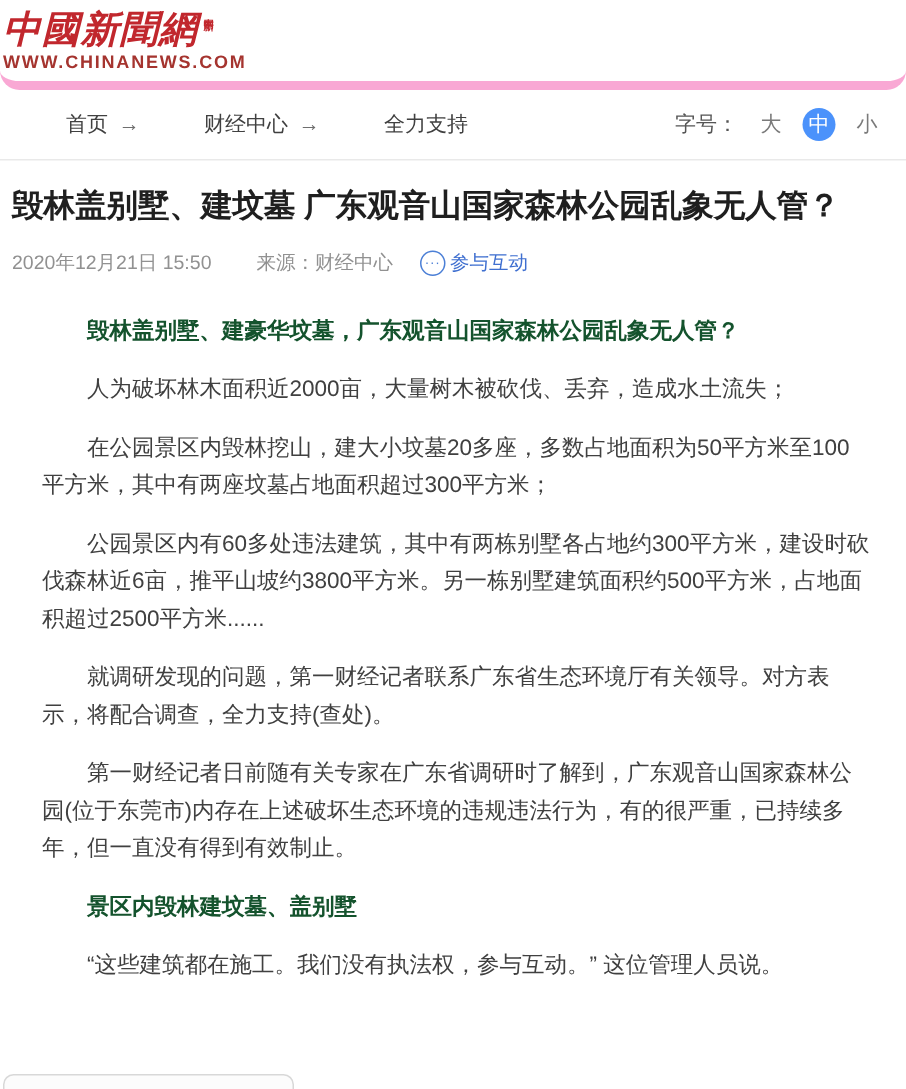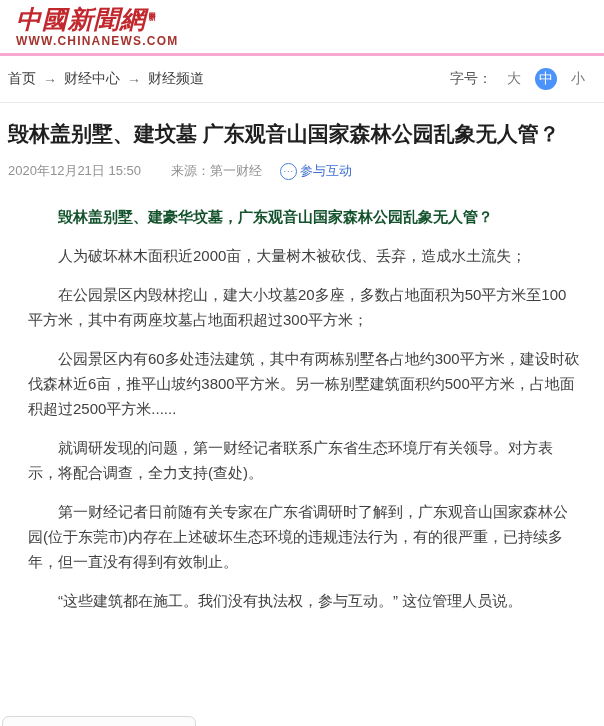--- a/index.html
+++ b/index.html
@@ -6,22 +6,23 @@
   body {
     width: 604px;
     height: 726px;
     background: #ffffff;
     overflow: hidden;
     position: relative;
     font-family: "Liberation Sans", "DejaVu Sans", sans-serif;
   }
   
   .header {
-    padding: 7px 8px 4px 16px;
-    border-bottom: 3px solid #f9a8d4;
+    padding: 7px 8px 4px 2px;
+    border-bottom: 6px solid #f9a8d4;
+    border-radius: 13px;
   }
   .logo { display: inline-block; cursor: pointer; }
   .logo-row { display: flex; align-items: flex-start; line-height: 1; }
   .logo-cn {
     font-family: "DejaVu Serif", "Liberation Serif", serif;
     font-style: italic;
     font-weight: bold;
     font-size: 25px;
     color: #c1272d;
     letter-spacing: 1px;
@@ -44,21 +45,21 @@
   }
   
   .subheader {
     display: flex;
     justify-content: space-between;
     align-items: center;
     padding: 12px 10px 12px 8px;
     border-bottom: 1px solid #e9e9e9;
   }
   .breadcrumb { font-size: 14px; color: #404040; }
-  .bc-link { color: #404040; text-decoration: none; cursor: pointer; }
+  .bc-link { color: #404040; text-decoration: none; cursor: pointer; margin-left: 36px; }
   .bc-sep { color: #6e6e6e; margin: 0 7px; }
   .fontsize { display: flex; align-items: center; font-size: 14px; color: #555; }
   .fs-label { margin-right: 6px; }
   .fs-opt {
     color: #7a7a7a;
     margin: 0 5px;
     cursor: pointer;
     width: 22px; height: 22px;
     display: inline-flex; align-items: center; justify-content: center;
     border-radius: 50%;
@@ -126,45 +127,46 @@
   <div class="logo">
     <div class="logo-row">
       <span class="logo-cn">中國新聞網</span>
       <span class="logo-seal">中新网</span>
     </div>
     <div class="logo-url">WWW.CHINANEWS.COM</div>
   </div>
 </div>
 
 <div class="subheader">
-  <div class="breadcrumb"><a class="bc-link">首页</a><span class="bc-sep">→</span><a class="bc-link">财经中心</a><span class="bc-sep">→</span><a class="bc-link">财经频道</a></div>
+  <div class="breadcrumb"><a class="bc-link">首页</a><span class="bc-sep">→</span><a class="bc-link">财经中心</a><span class="bc-sep">→</span><a class="bc-link">全力支持</a></div>
   <div class="fontsize">
     <span class="fs-label">字号：</span>
     <span style="display:inline-flex;align-items:center;">
         <span class="fs-opt">大</span>
         <span class="fs-opt active">中</span>
         <span class="fs-opt">小</span>
       </span>
   </div>
 </div>
 
 <h1 class="title">毁林盖别墅、建坟墓 广东观音山国家森林公园乱象无人管？</h1>
 
 <div class="meta">
   <span class="meta-date">2020年12月21日 15:50</span>
-  <span class="meta-source">来源：第一财经</span>
+  <span class="meta-source">来源：财经中心</span>
   <span class="interact">
     <span class="bubble-icon">···</span>
     <span>参与互动</span>
   </span>
 </div>
 
 <div class="article">
     <p class="para bold">毁林盖别墅、建豪华坟墓，广东观音山国家森林公园乱象无人管？</p>
     <p class="para">人为破坏林木面积近2000亩，大量树木被砍伐、丢弃，造成水土流失；</p>
     <p class="para">在公园景区内毁林挖山，建大小坟墓20多座，多数占地面积为50平方米至100平方米，其中有两座坟墓占地面积超过300平方米；</p>
     <p class="para">公园景区内有60多处违法建筑，其中有两栋别墅各占地约300平方米，建设时砍伐森林近6亩，推平山坡约3800平方米。另一栋别墅建筑面积约500平方米，占地面积超过2500平方米......</p>
     <p class="para">就调研发现的问题，第一财经记者联系广东省生态环境厅有关领导。对方表示，将配合调查，全力支持(查处)。</p>
     <p class="para">第一财经记者日前随有关专家在广东省调研时了解到，广东观音山国家森林公园(位于东莞市)内存在上述破坏生态环境的违规违法行为，有的很严重，已持续多年，但一直没有得到有效制止。</p>
+    <p class="para bold">景区内毁林建坟墓、盖别墅</p>
     <p class="para">“这些建筑都在施工。我们没有执法权，参与互动。” 这位管理人员说。</p>
   </div>
 
 <div class="bottom-popup"></div>
 
 </body></html>

